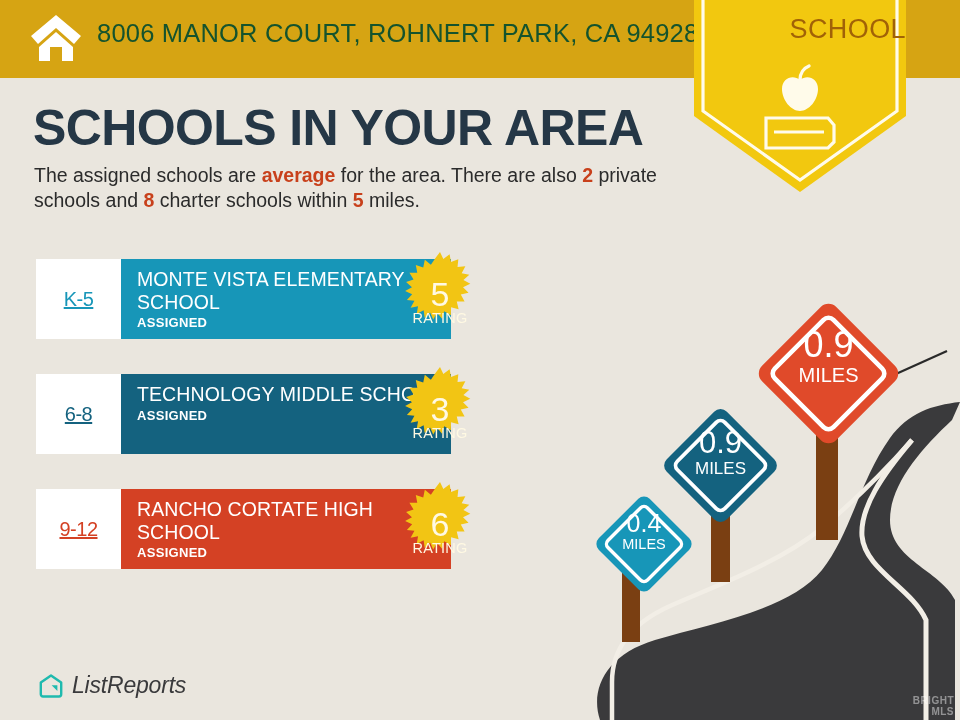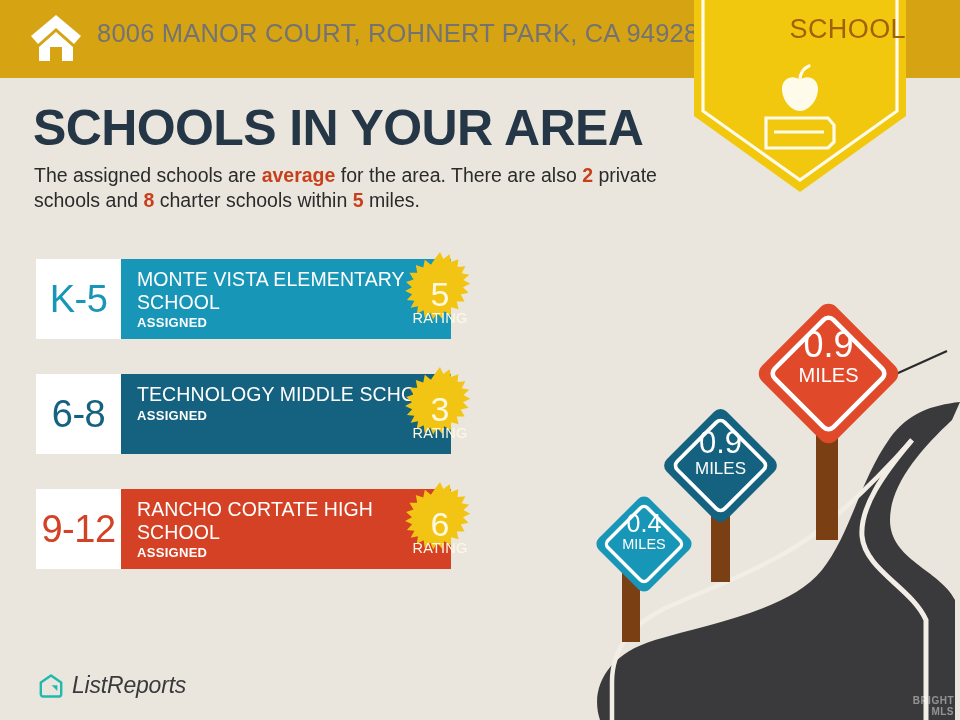--- a/index.html
+++ b/index.html
@@ -37,21 +37,21 @@
     left: 30px; top: 13px;
     width: 52px; height: 50px;
     z-index: 4;
   }
   .header-address {
     position: absolute;
     left: 97px; top: 19px;
     font-size: 25.5px;
     letter-spacing: 0.2px;
     font-weight: 400;
-    color: #737373;
+    color: #14532d;
     white-space: nowrap;
     z-index: 4;
     font-family: "Liberation Sans", sans-serif;
   }
 
   
   .report-badge {
     position: absolute;
     left: 694px; top: -6px;
     width: 212px; height: 198px;
@@ -107,23 +107,24 @@
   .grade-box {
     position: absolute;
     left: 0; top: 0;
     width: 85px; height: 80px;
     background: #FFFFFF;
     display: flex;
     align-items: center;
     justify-content: center;
   }
   .grade-label {
-    font-size: 38px;
+    font-size: 20px;
     font-weight: 400;
     letter-spacing: -0.5px;
+    text-decoration: underline;
   }
   .name-bar {
     position: absolute;
     left: 85px; top: 0;
     width: 330px;
     height: 80px;
     padding: 9px 0 0 16px;
     box-sizing: border-box;
   }
   .school-name {

